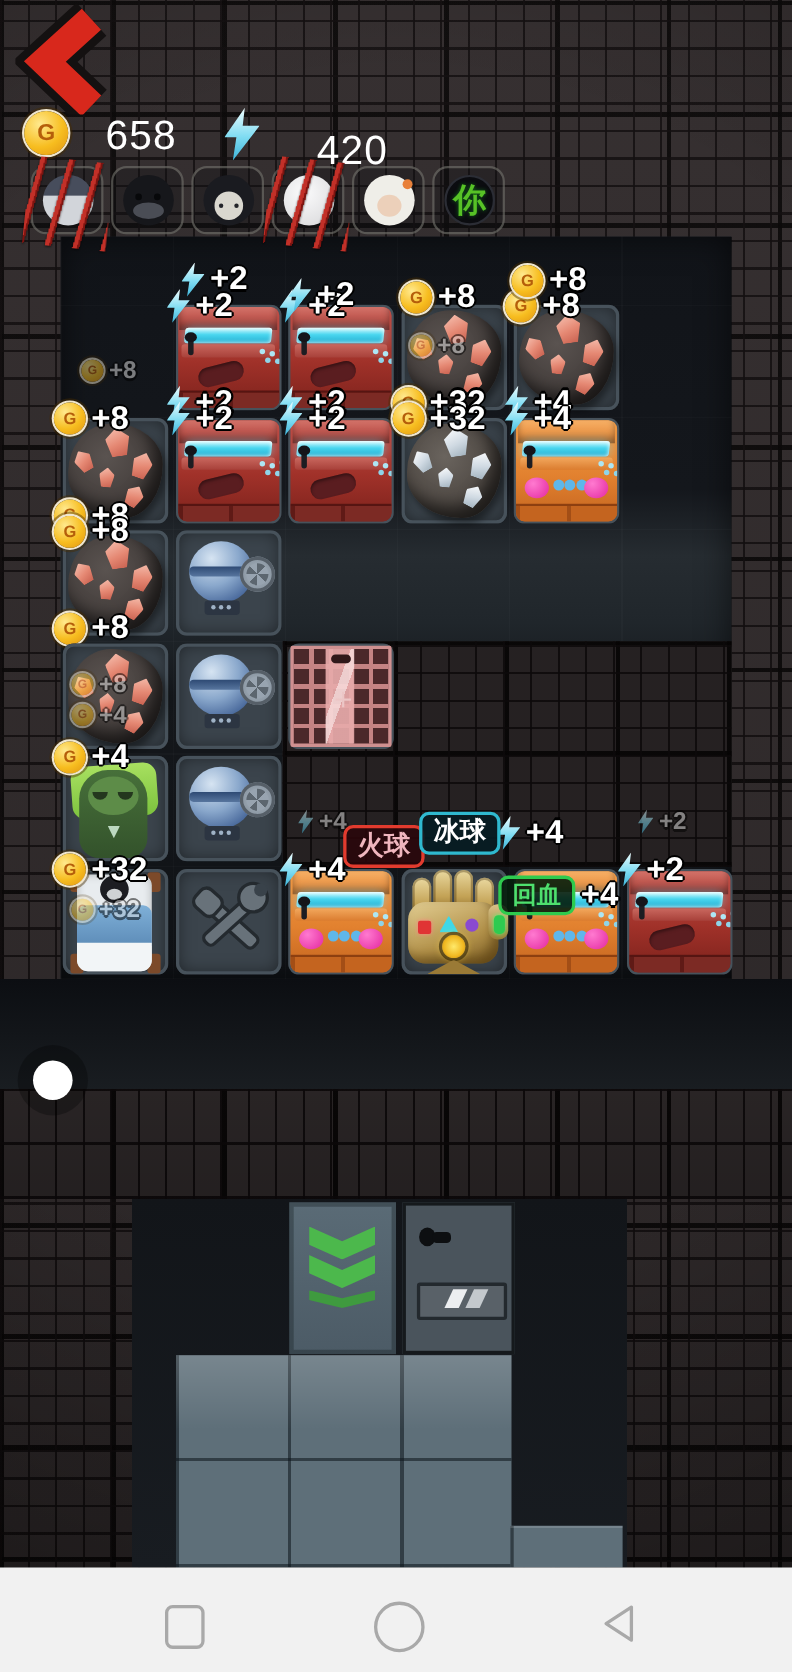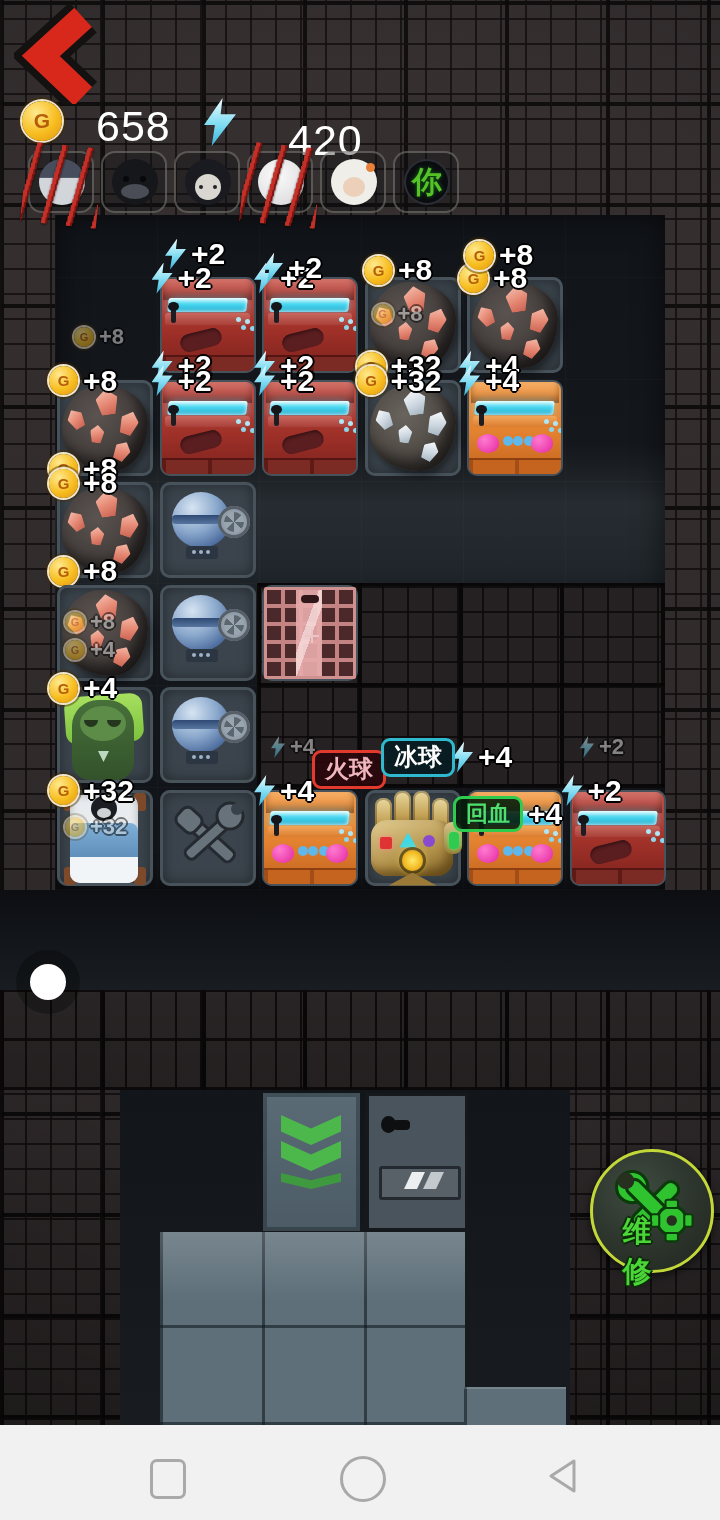--- a/index.html
+++ b/index.html
@@ -47,21 +47,21 @@
     box-shadow:inset 0 2px 0 rgba(255,255,255,.15), inset 3px 0 0 rgba(12,20,26,.55);}
   
   .hud{position:absolute;z-index:9}
   .backbtn{left:14px;top:4px;width:94px;height:100px;cursor:pointer}
   .hud-coin{left:22px;top:101px;width:40px;height:40px}
   .coin{display:flex;align-items:center;justify-content:center;border-radius:50%;
     background:radial-gradient(circle at 35% 30%,#ffe98e,#f7bd1f 55%,#df9212);
     box-shadow:0 0 0 2px #efe6cf, 0 0 0 4px rgba(70,45,0,.45);
     font-weight:bold;color:#b55e0a}
   .hud-coin .coin{width:40px;height:40px;font-size:21px}
-  .hud-num{position:absolute;z-index:9;font-size:43px;color:#fff;letter-spacing:1px}
+  .hud-num{position:absolute;z-index:9;font-size:37px;color:#fff;letter-spacing:1px}
   .bolt{display:inline-block;background:linear-gradient(180deg,#effdff,#7fdcf2 55%,#3db4da);
     clip-path:polygon(58% 0, 0 56%, 34% 56%, 24% 100%, 100% 34%, 52% 34%);
     filter:drop-shadow(1px 1px 1px rgba(0,0,0,.6))}
   .hud-bolt{left:204px;top:98px;width:32px;height:48px}
   
   .avatar-row{position:absolute;left:28px;top:151px;display:flex;z-index:9}
   .slot{position:relative;width:66px;height:62px;margin-right:7px;border-radius:14px;
     border:2px solid rgba(150,150,142,.45);background:rgba(18,18,20,.35);box-sizing:border-box}
   .head{position:absolute;left:9px;top:6px;width:46px;height:46px;border-radius:50%}
   .head.gray{background:linear-gradient(180deg,#474d5c 40%,#d2d5da 42%)}
@@ -684,39 +684,20 @@
         <span class="bolt"></span>
         <span class="bv">+2</span>
       </div>
     </div>
 
   <span class="chip fire pos-fire">火球</span>
   <span class="chip ice pos-ice">冰球</span>
 
   <div class="touch"></div>
 
-  <div class="repair">
-    <svg width="100" height="100" viewBox="0 0 96 96">
-      <g fill="#2fc32f" stroke="#0b3a0b" stroke-width="3">
-        <rect x="40" y="16" width="15" height="56" rx="7" transform="rotate(45 48 48)"></rect>
-        <circle cx="28" cy="28" r="15"></circle>
-        <rect x="42" y="14" width="15" height="60" rx="7" transform="rotate(-45 48 48)"></rect>
-        <circle cx="66" cy="60" r="14"></circle>
-      </g>
-      <circle cx="22" cy="22" r="8" fill="#27301f"></circle>
-      <circle cx="66" cy="60" r="5" fill="#27301f"></circle>
-      <g fill="#2fc32f" stroke="#0b3a0b" stroke-width="2">
-        <rect x="60" y="40" width="12" height="8" rx="2"></rect>
-        <rect x="60" y="72" width="12" height="8" rx="2"></rect>
-        <rect x="46" y="54" width="8" height="12" rx="2"></rect>
-        <rect x="78" y="54" width="8" height="12" rx="2"></rect>
-      </g>
-    </svg>
-    <span class="repair-label">维修</span>
-  </div>
 
   <div class="navbar">
     <div class="nav-square"></div>
     <div class="nav-circle"></div>
     <svg class="nav-tri" width="36" height="40" viewBox="0 0 36 40">
       <polygon points="30,5 7,20 30,35" fill="none" stroke="#a9a9a9" stroke-width="3" stroke-linejoin="round"></polygon>
     </svg>
   </div>
 
 </div>

